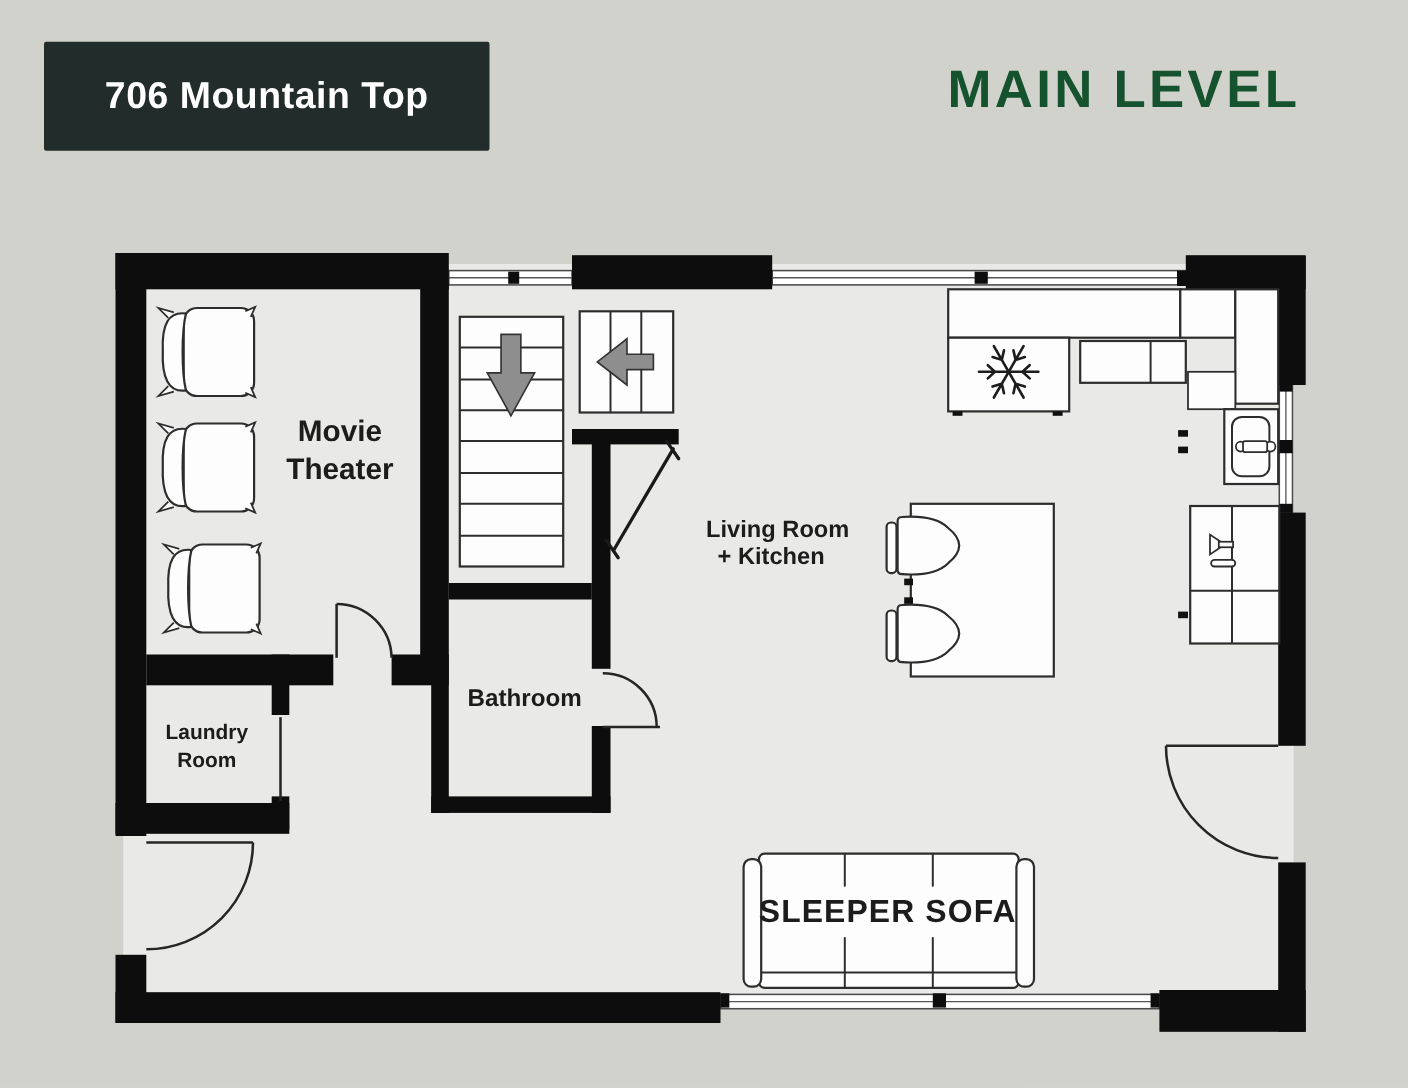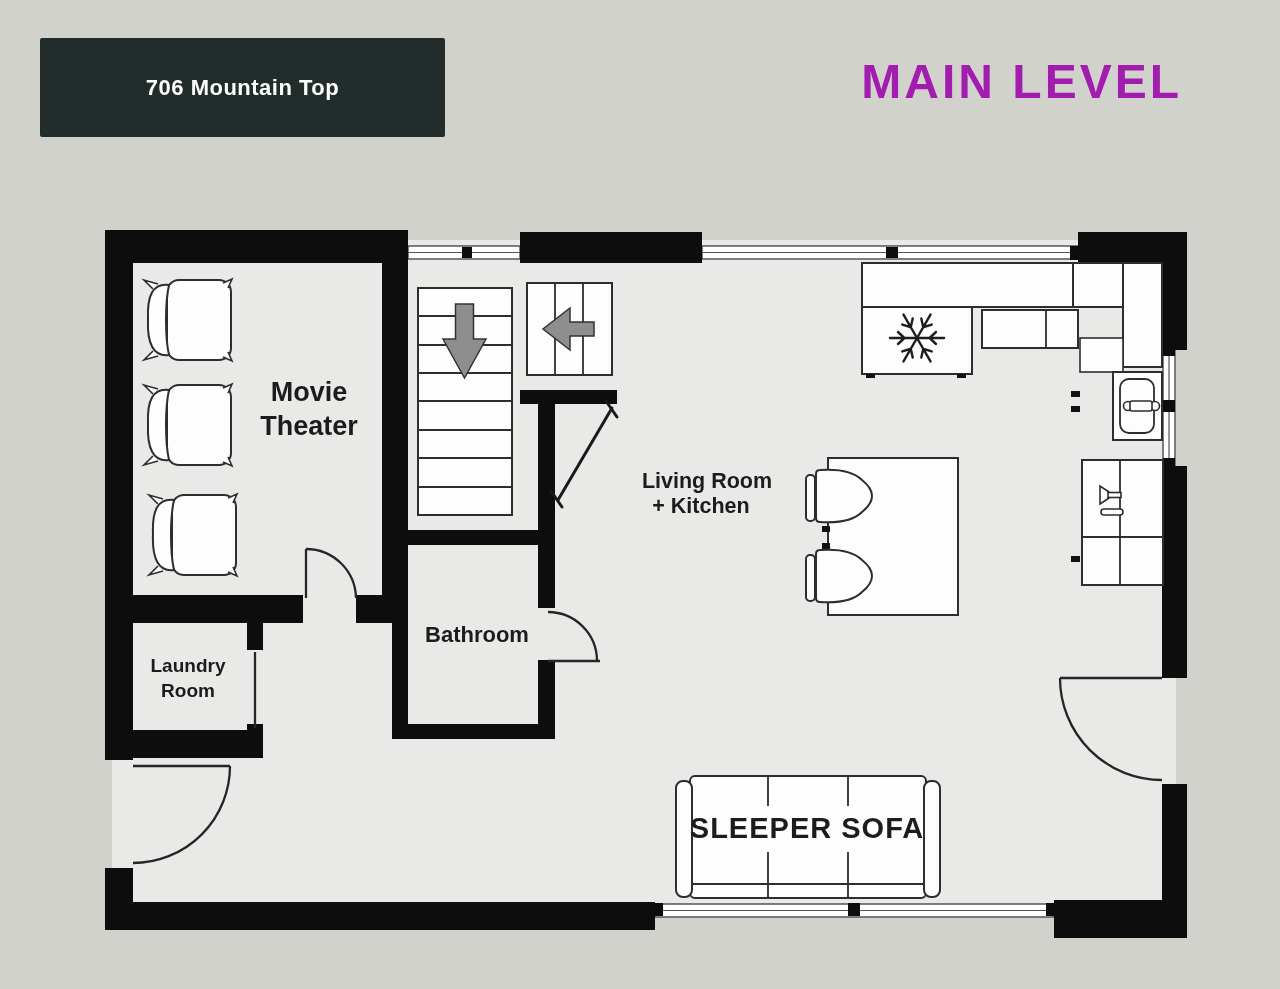--- a/index.html
+++ b/index.html
@@ -7,23 +7,23 @@
     --furniture-stroke:#2d2d2d; --arrow-fill:#8e8e8e;
     --badge-bg:#222c2a; --badge-text:#ffffff; --label-text:#1c1c1c;
   }
   *{margin:0;padding:0;box-sizing:border-box}
   html,body{width:1280px;height:989px;overflow:hidden}
   body{background:var(--background,#d1d2cc);font-family:"Liberation Sans",sans-serif;position:relative}
   .plan-wrap{position:absolute;inset:0;width:1280px;height:989px}
   .badge{position:absolute;left:40px;top:38px;width:405px;height:99px;
     background:var(--badge-bg,#222c2a);color:var(--badge-text,#fff);
     display:flex;flex-direction:column;align-items:center;justify-content:center;
-    font-weight:700;font-size:22px;line-height:33px;letter-spacing:.5px;border-radius:2px}
+    font-weight:700;font-size:34px;line-height:33px;letter-spacing:.5px;border-radius:2px}
   .level-title{position:absolute;top:54px;right:98px;width:340px;text-align:right;
-    font-weight:800;font-size:48px;letter-spacing:3px;color:#a21caf;white-space:nowrap}
+    font-weight:800;font-size:48px;letter-spacing:3px;color:#14532d;white-space:nowrap}
   svg{position:absolute;inset:0}
   svg text{font-family:"Liberation Sans",sans-serif;font-weight:700;fill:var(--label-text,#1c1c1c);text-anchor:middle}
   .w{fill:var(--wall,#0d0d0d)}
   .f{fill:#fdfdfd;stroke:var(--furniture-stroke,#2d2d2d);stroke-width:2}
   .f15{fill:#fdfdfd;stroke:var(--furniture-stroke,#2d2d2d);stroke-width:1.6}
   .ln{stroke:var(--furniture-stroke,#2d2d2d);stroke-width:1.8;fill:none}
   .thin{stroke:#555;stroke-width:1.2;fill:none}
   .win{fill:#ffffff;stroke:#4a4a4a;stroke-width:1.4}
   .mul{fill:#0d0d0d}
   .door{fill:none;stroke:#262626;stroke-width:2.3}

